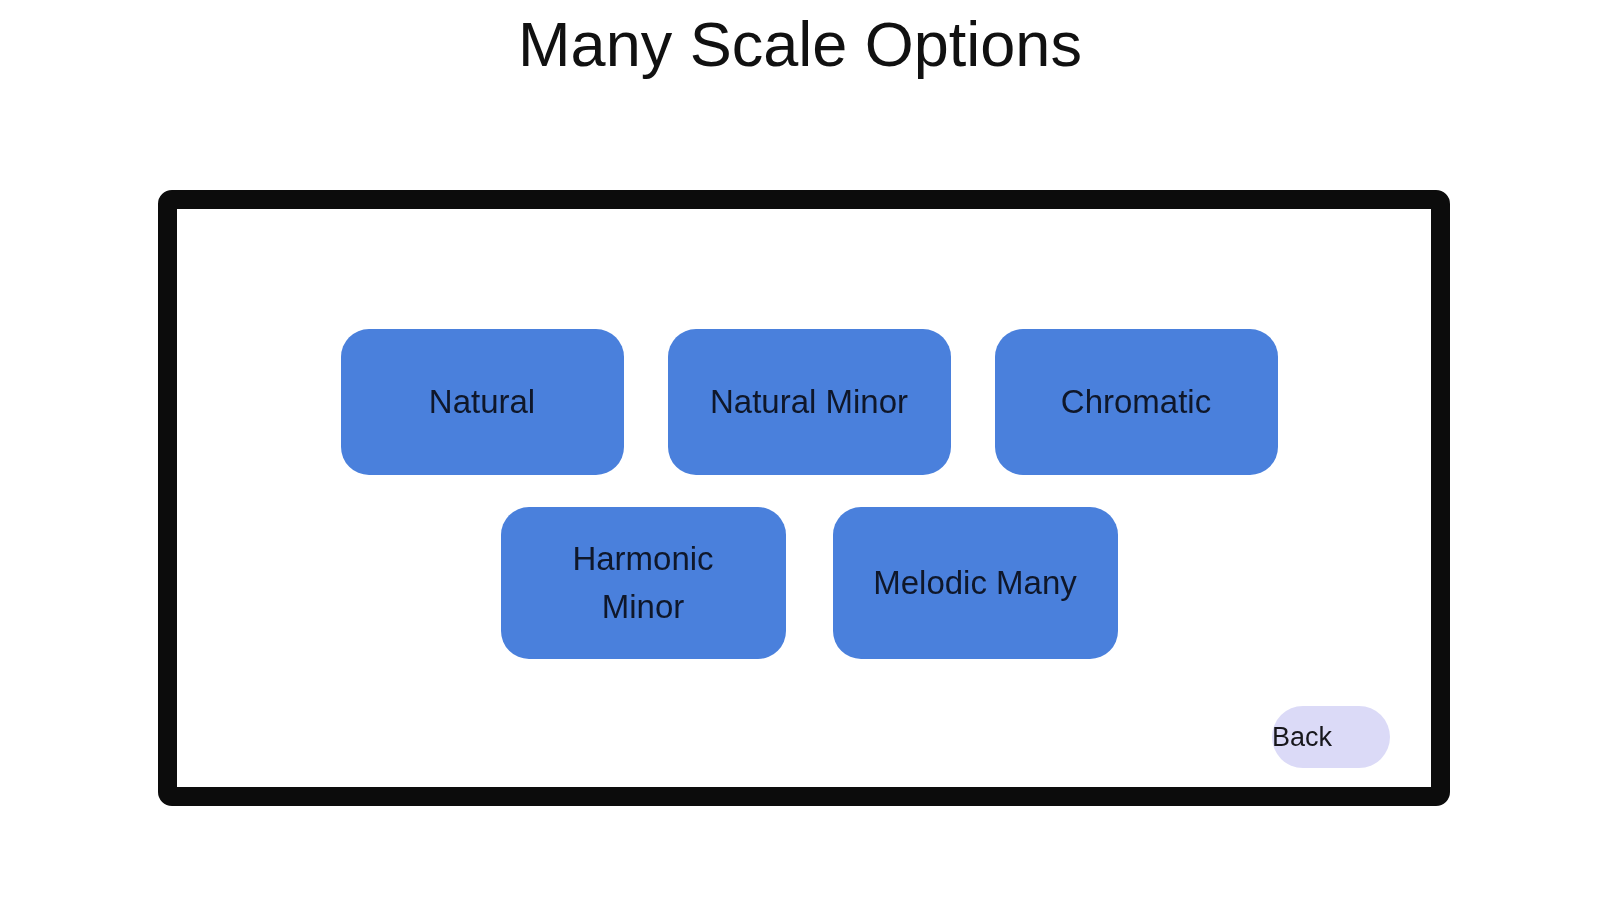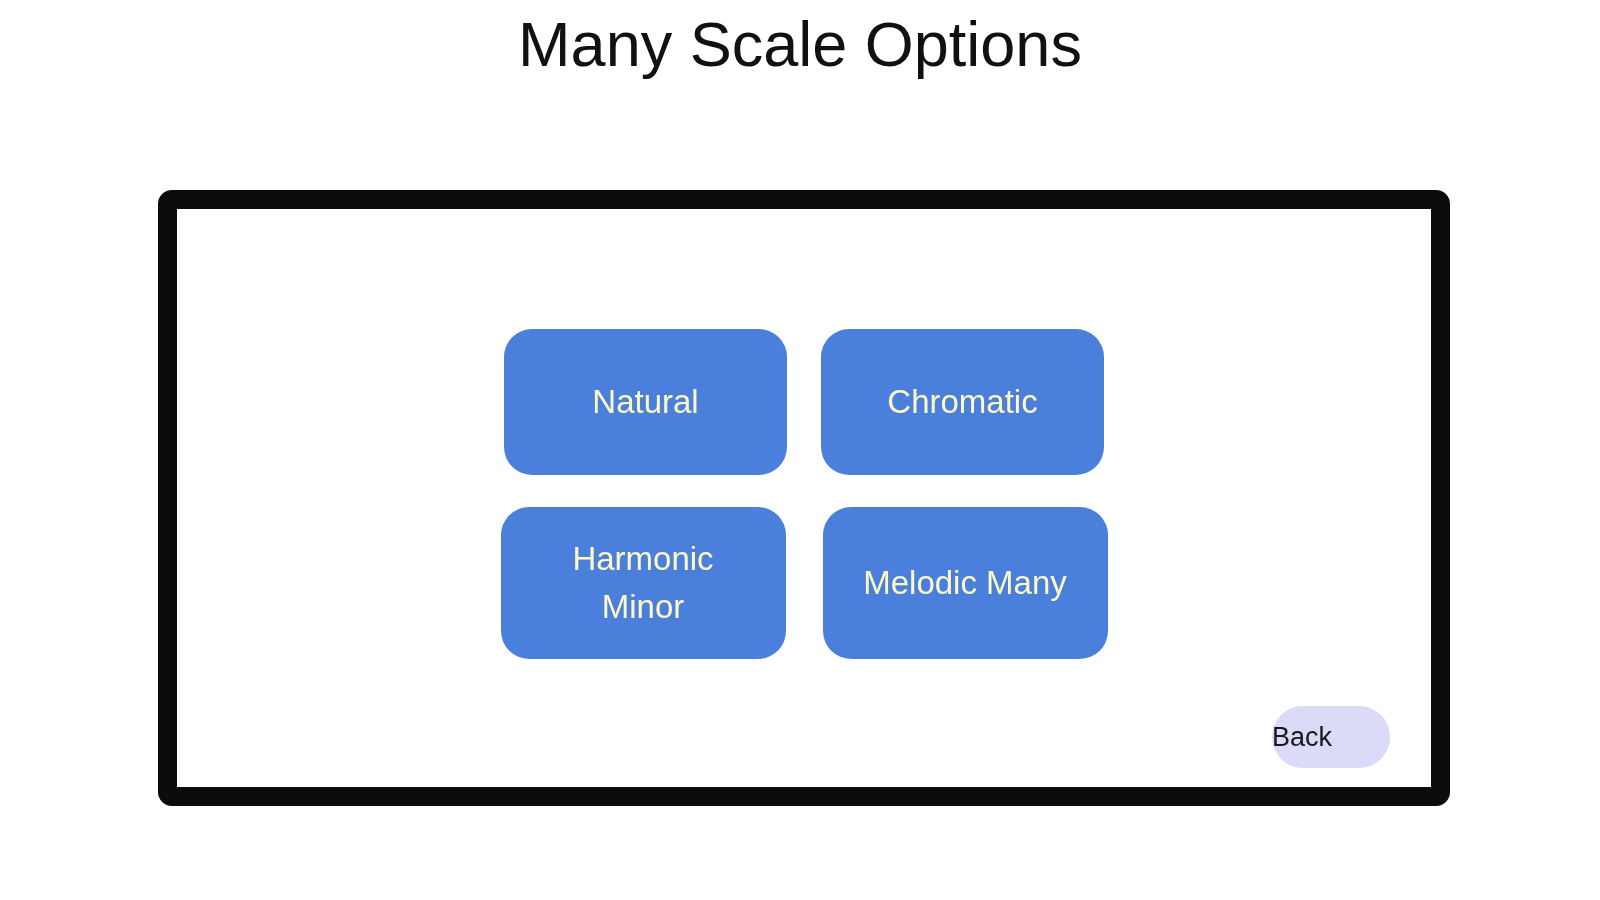--- a/index.html
+++ b/index.html
@@ -55,24 +55,25 @@
     background: #4a80dc;
     border-radius: 28px;
     border: none;
     display: flex;
     align-items: center;
     justify-content: center;
     text-align: center;
     font-family: "Liberation Sans", sans-serif;
     font-size: 33px;
     font-weight: 500;
-    color: #fef9c3;
+    color: #0f172a;
     line-height: 1.45;
     cursor: pointer;
     padding: 0;
+    margin-left: 10px;
   }
   .row2 .scale-btn {
     width: 285px;
     height: 152px;
   }
   .scale-btn .lbl {
     display: inline-block;
     max-width: 240px;
     white-space: pre-line;
   }
@@ -105,20 +106,23 @@
 
   <div class="title">Many Scale Options</div>
 
   <div class="board">
 
     <div class="row row1">
       <button class="scale-btn">
         <span class="lbl">Natural</span>
       </button>
       <button class="scale-btn">
+        <span class="lbl">Natural Minor</span>
+      </button>
+      <button class="scale-btn">
         <span class="lbl">Chromatic</span>
       </button>
     </div>
 
     <div class="row row2">
       <button class="scale-btn">
         <span class="lbl narrow">Harmonic Minor</span>
       </button>
       <button class="scale-btn">
         <span class="lbl">Melodic Many</span>

